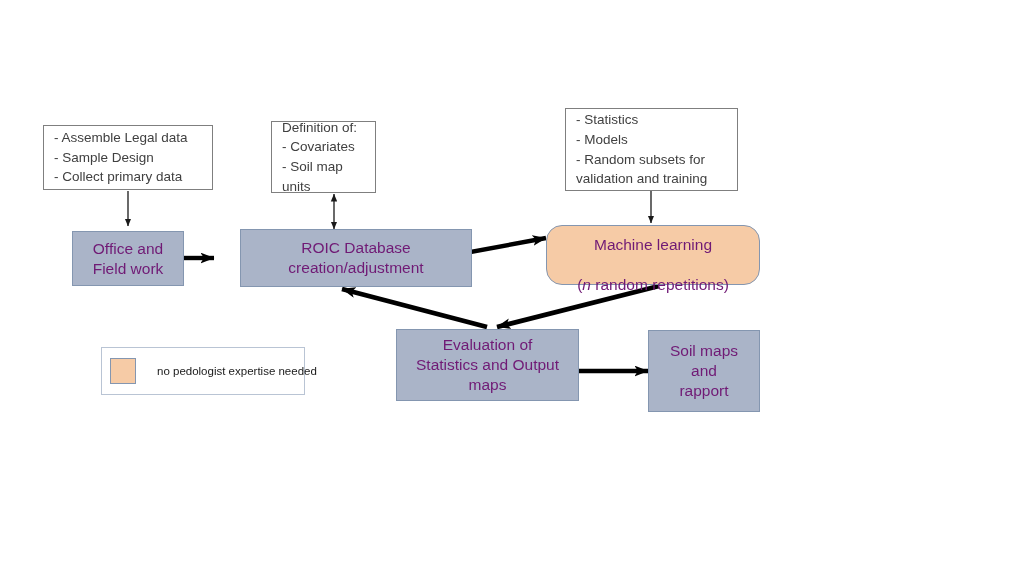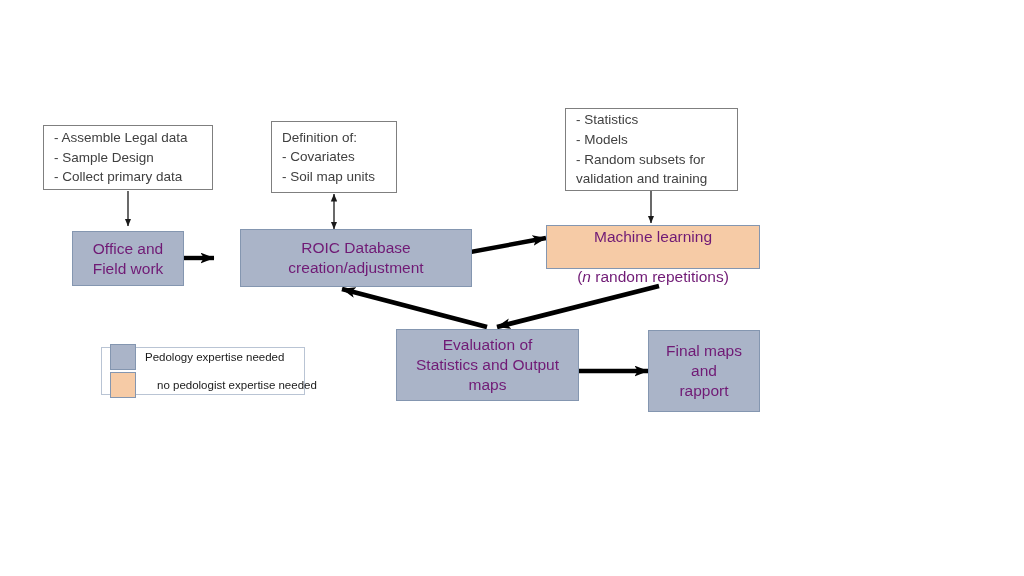--- a/index.html
+++ b/index.html
@@ -142,21 +142,21 @@
       <line x1="579" y1="371" x2="648" y2="371" stroke="#000000" stroke-width="4.4" marker-end="url(#ah-thick)"></line>
     </g>
   </svg>
 
   <div class="node note" style="left:43px; top:125px; width:170px; height:65px;">
     <span>- Assemble Legal data
 - Sample Design
 - Collect primary data</span>
   </div>
 
-  <div class="node note" style="left:271px; top:121px; width:126px; height:72px;">
+  <div class="node note" style="left:271px; top:121px; width:105px; height:72px;">
     <span>Definition of:
 - Covariates
 - Soil map units</span>
   </div>
 
   <div class="node note" style="left:565px; top:108px; width:173px; height:83px;">
     <span>- Statistics
 - Models
 - Random subsets for
 validation and training</span>
@@ -165,43 +165,39 @@
   <div class="node proc blue" style="left:72px; top:231px; width:112px; height:55px;">
     <span>Office and
 Field work</span>
   </div>
 
   <div class="node proc blue" style="left:210px; top:229px; width:232px; height:58px;margin-left:30px;">
     <span>ROIC Database
 creation/adjustment</span>
   </div>
 
-  <div class="node proc peach" style="left:546px; top:225px; width:214px; height:44px;">
+  <div class="node proc peach" style="left:546px; top:225px; width:214px; height:60px;border-radius:16px;">
     <span>
       <span>Machine learning</span><br>
       <span>(</span><span class="ital">n</span><span> random repetitions)</span>
     </span>
   </div>
 
   <div class="node proc blue" style="left:396px; top:329px; width:183px; height:72px;">
     <span>Evaluation of
 Statistics and Output
 maps</span>
   </div>
 
   <div class="node proc blue" style="left:648px; top:330px; width:112px; height:82px;">
-    <span>Final maps
+    <span>Soil maps
 and
 rapport</span>
   </div>
 
   <div class="legend" style="left:101px; top:347px; width:204px; height:48px;">
-    <div class="legend-row">
-      <span class="swatch sw-blue" style="background: rgb(170, 180, 200);"></span>
-      <span class="legend-label">Pedology expertise needed</span>
-    </div>
     <div class="legend-row indent">
       <span class="swatch sw-peach" style="background: rgb(246, 203, 166);"></span>
       <span class="legend-label">no pedologist expertise needed</span>
     </div>
   </div>
 
 </div>
 
 </body></html>

